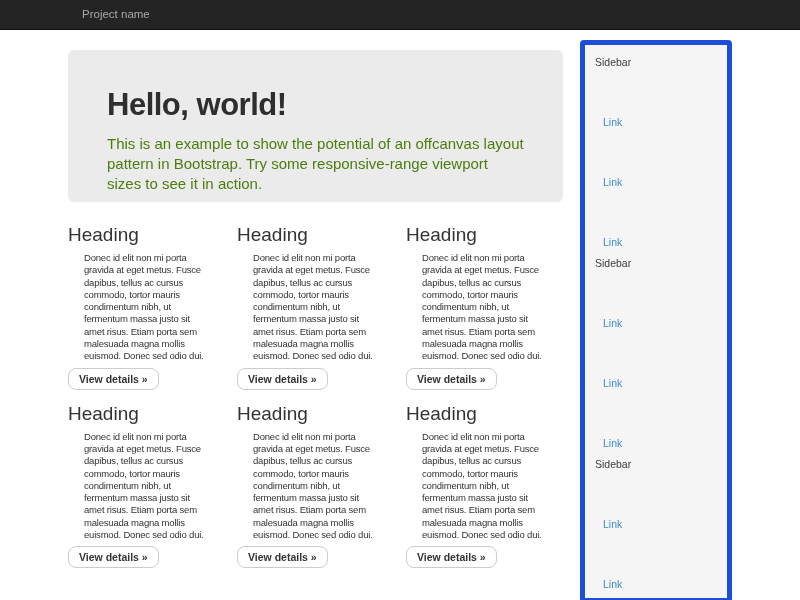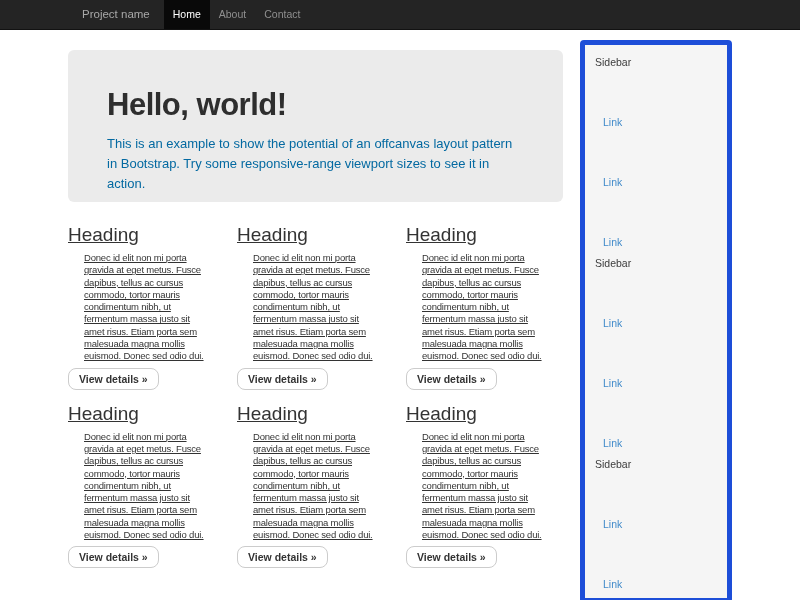--- a/index.html
+++ b/index.html
@@ -62,33 +62,32 @@
   .jumbotron h1 {
     margin: 0;
     font-size: 31px;
     line-height: 34px;
     font-weight: bold;
     color: #2e2e2e;
     letter-spacing: -0.5px;
   }
   .jumbotron p {
     margin: 12px 0 0;
-    font-size: 13px;
+    font-size: 15px;
     line-height: 20px;
-    color: #0369a1;
+    color: #4d7c0f;
   }
 
   
   .cards {
     margin-top: 22px;
     display: grid;
     grid-template-columns: repeat(3, 157px);
     column-gap: 12px;
     row-gap: 13px;
-    text-decoration: underline;
   }
   .card h3 {
     margin: 0 0 7px;
     font-size: 19px;
     line-height: 21px;
     font-weight: 500;
     color: #333;
   }
   .card p {
     margin: 0 16px 5px;
@@ -144,31 +143,20 @@
     font-size: 11px;
     color: #555;
   }
 </style>
 </head>
 <body>
 
 <header class="navbar">
   <div class="navbar-inner">
     <a class="brand" href="#">Project name</a>
-    <ul class="nav" id="nav-list">
-        <li>
-          <a href="#" class="active">Home</a>
-        </li>
-        <li>
-          <a href="#" class="">About</a>
-        </li>
-        <li>
-          <a href="#" class="">Contact</a>
-        </li>
-      </ul>
   </div>
 </header>
 
 <div class="main">
   <div class="content">
 
     <section class="jumbotron">
       <h1>Hello, world!</h1>
       <p>This is an example to show the potential of an offcanvas layout pattern in Bootstrap. Try some responsive-range viewport sizes to see it in action.</p>
     </section>

